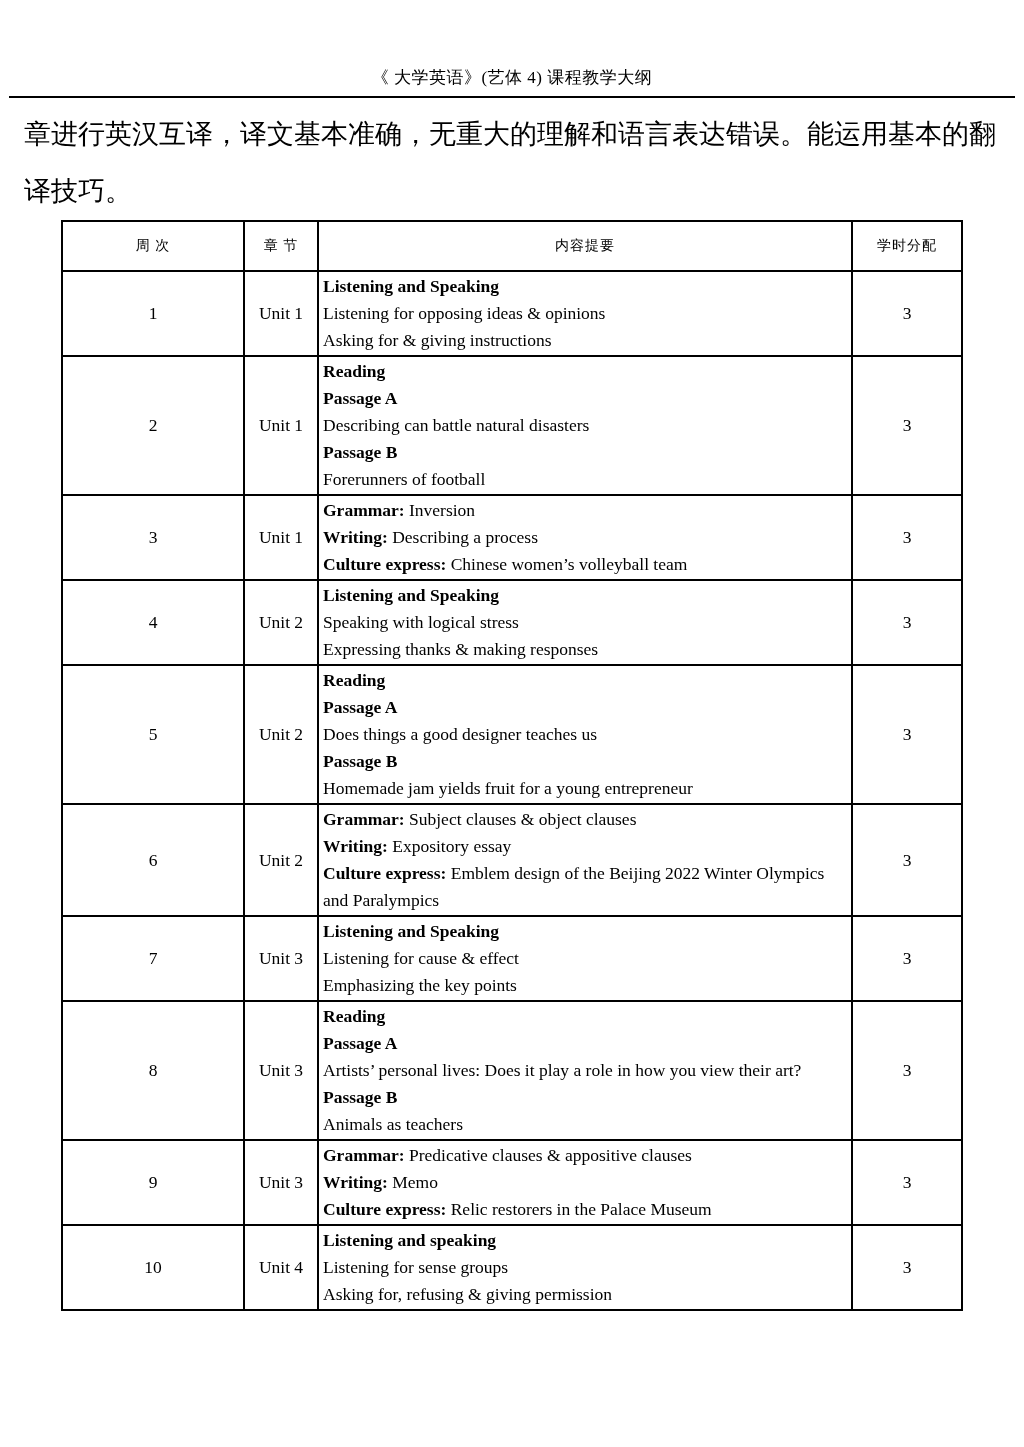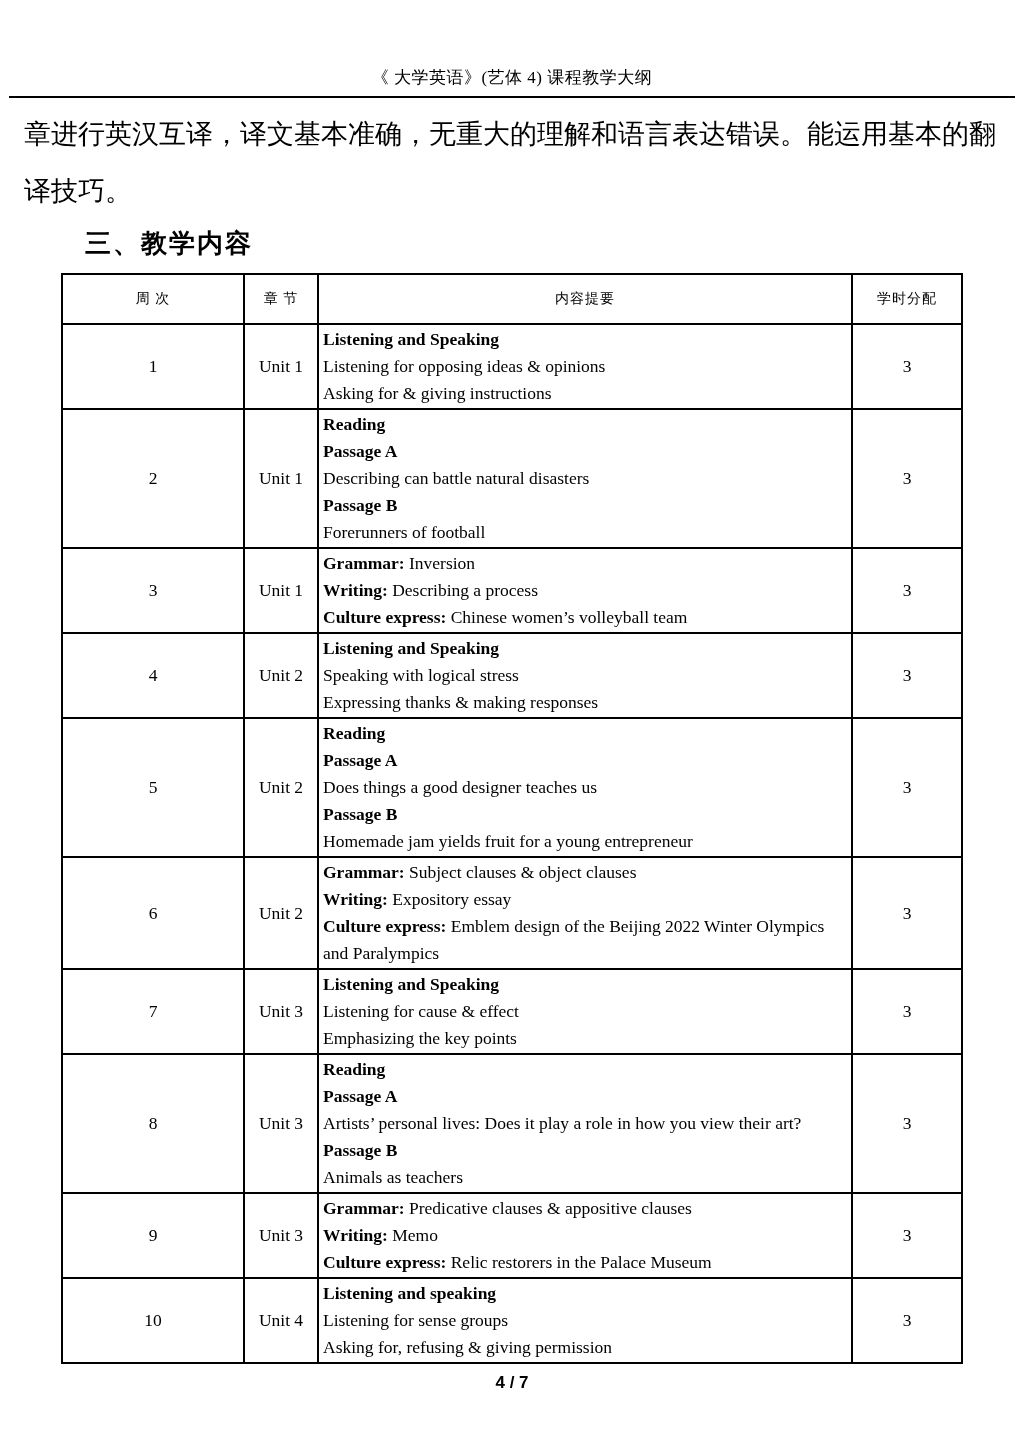--- a/index.html
+++ b/index.html
@@ -85,21 +85,20 @@
 <div class="page">
 
   <div class="header-title">《 大学英语》(艺体 4) 课程教学大纲</div>
   <hr class="header-rule">
 
   <div class="intro">
     <div class="intro-line">章进行英汉互译，译文基本准确，无重大的理解和语言表达错误。能运用基本的翻</div>
     <div class="intro-line">译技巧。</div>
   </div>
 
-  <div class="section-heading">三、教学内容</div>
 
   <table class="content-table">
     <colgroup>
       <col class="c-week">
         <col class="c-unit">
         <col class="c-sum">
         <col class="c-hours">
     </colgroup>
     <thead>
       <tr>
@@ -212,15 +211,14 @@
           <td class="content">
             <div class="content-line"><b>Listening and speaking</b></div>
             <div class="content-line">Listening for sense groups</div>
             <div class="content-line">Asking for, refusing &amp; giving permission</div>
           </td>
           <td class="hours">3</td>
         </tr>
       </tbody>
   </table>
 
-  <div class="footer">4 / 7</div>
 
 </div>
 
 </body></html>

